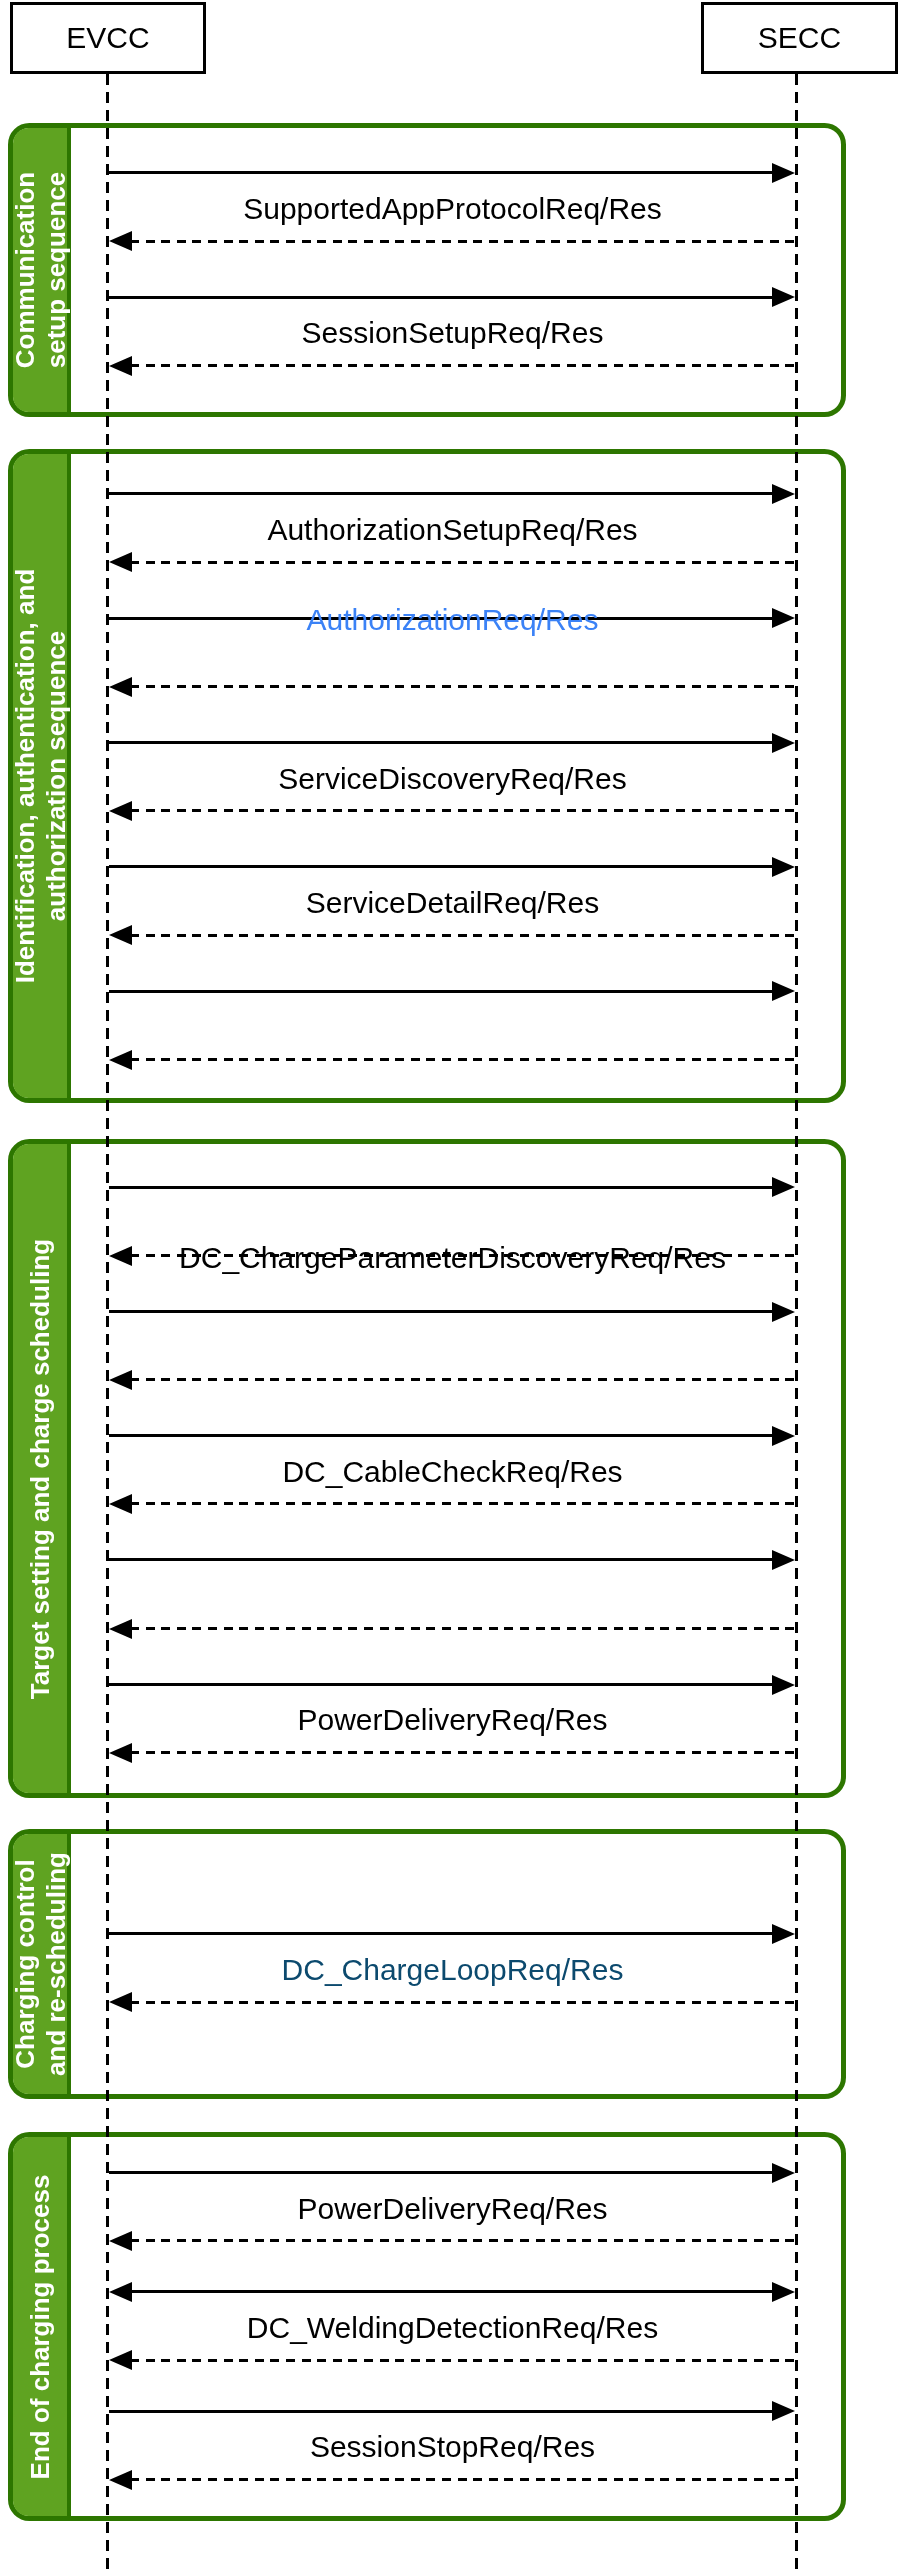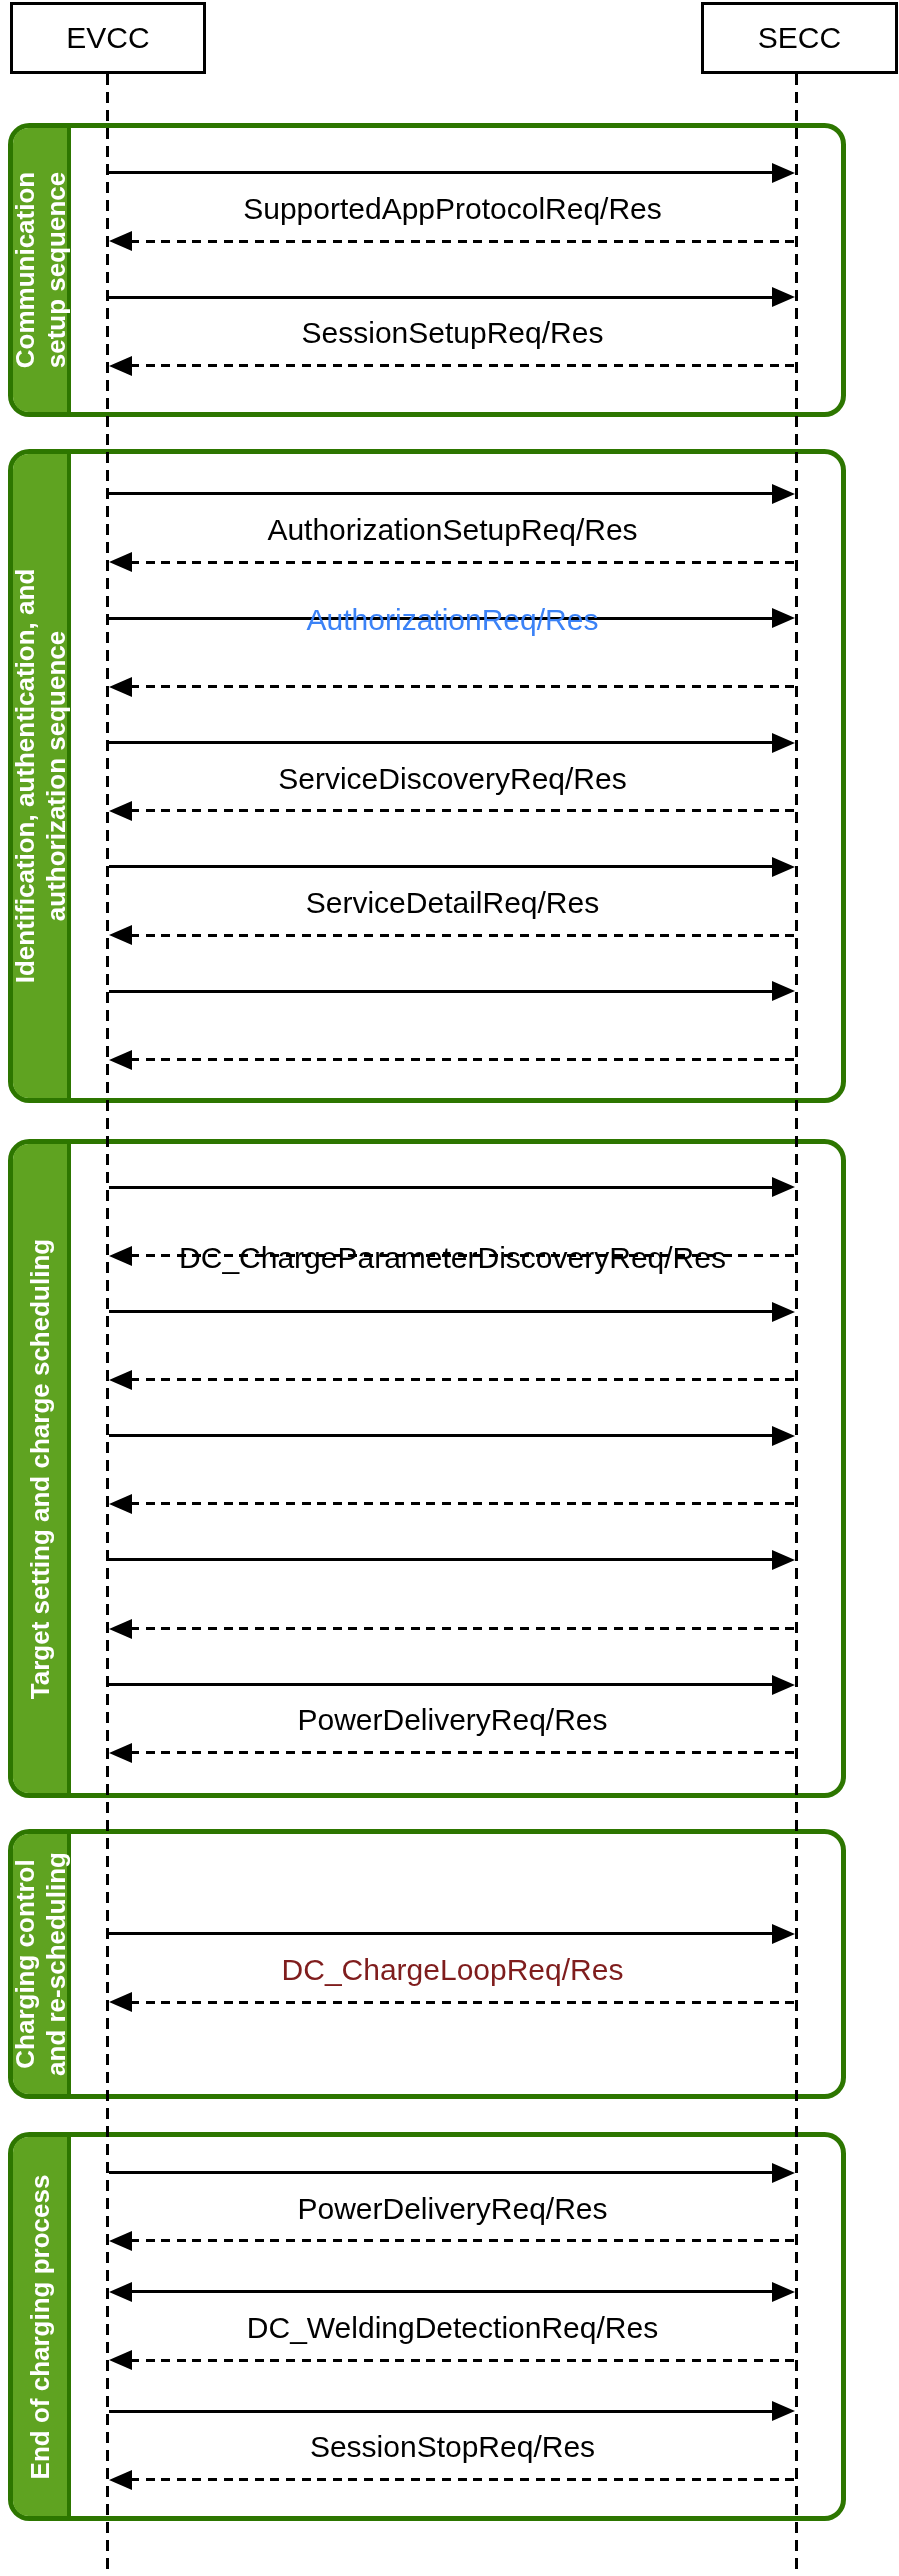--- a/index.html
+++ b/index.html
@@ -165,34 +165,35 @@
     <div class="head head-right" style="left: 772px; top: 1177px; border-left-color: rgb(0, 0, 0);"></div>
     <div class="msg-label" style="left: 109px; top: 1206px; width: 687px; color: rgb(0, 0, 0); margin-top: 35px;">DC_ChargeParameterDiscoveryReq/Res</div>
     <div class="msg-line-dashed" style="left: 130px; top: 1254px; width: 665px;"></div>
     <div class="head head-left" style="left: 109px; top: 1246px; border-right-color: rgb(0, 0, 0);"></div>
     <div class="msg-line-solid" style="left: 109px; top: 1310px; width: 664px; background: rgb(0, 0, 0);"></div>
     <div class="head head-right" style="left: 772px; top: 1302px; border-left-color: rgb(0, 0, 0);"></div>
     <div class="msg-line-dashed" style="left: 130px; top: 1378px; width: 665px;"></div>
     <div class="head head-left" style="left: 109px; top: 1370px; border-right-color: rgb(0, 0, 0);"></div>
     <div class="msg-line-solid" style="left: 109px; top: 1434px; width: 664px; background: rgb(0, 0, 0);"></div>
     <div class="head head-right" style="left: 772px; top: 1426px; border-left-color: rgb(0, 0, 0);"></div>
+    <div class="msg-label" style="left: 109px; top: 1455px; width: 687px; color: rgb(0, 0, 0);">DC_CableCheckReq/Res</div>
     <div class="msg-line-dashed" style="left: 130px; top: 1502px; width: 665px;"></div>
     <div class="head head-left" style="left: 109px; top: 1494px; border-right-color: rgb(0, 0, 0);"></div>
     <div class="msg-line-solid" style="left: 109px; top: 1558px; width: 664px; background: rgb(0, 0, 0);"></div>
     <div class="head head-right" style="left: 772px; top: 1550px; border-left-color: rgb(0, 0, 0);"></div>
     <div class="msg-line-dashed" style="left: 130px; top: 1627px; width: 665px;"></div>
     <div class="head head-left" style="left: 109px; top: 1619px; border-right-color: rgb(0, 0, 0);"></div>
     <div class="msg-line-solid" style="left: 109px; top: 1683px; width: 664px; background: rgb(0, 0, 0);"></div>
     <div class="head head-right" style="left: 772px; top: 1675px; border-left-color: rgb(0, 0, 0);"></div>
     <div class="msg-label" style="left: 109px; top: 1703px; width: 687px; color: rgb(0, 0, 0);">PowerDeliveryReq/Res</div>
     <div class="msg-line-dashed" style="left: 130px; top: 1751px; width: 665px;"></div>
     <div class="head head-left" style="left: 109px; top: 1743px; border-right-color: rgb(0, 0, 0);"></div>
     <div class="msg-line-solid" style="left: 109px; top: 1932px; width: 664px; background: rgb(0, 0, 0);"></div>
     <div class="head head-right" style="left: 772px; top: 1924px; border-left-color: rgb(0, 0, 0);"></div>
-    <div class="msg-label" style="left: 109px; top: 1953px; width: 687px; color: #7f1d1d;">DC_ChargeLoopReq/Res</div>
+    <div class="msg-label" style="left: 109px; top: 1953px; width: 687px; color: #0c4a6e;">DC_ChargeLoopReq/Res</div>
     <div class="msg-line-dashed" style="left: 130px; top: 2001px; width: 665px;"></div>
     <div class="head head-left" style="left: 109px; top: 1992px; border-right-color: rgb(0, 0, 0);"></div>
     <div class="msg-line-solid" style="left: 109px; top: 2171px; width: 664px; background: rgb(0, 0, 0);"></div>
     <div class="head head-right" style="left: 772px; top: 2163px; border-left-color: rgb(0, 0, 0);"></div>
     <div class="msg-label" style="left: 109px; top: 2192px; width: 687px; color: rgb(0, 0, 0);">PowerDeliveryReq/Res</div>
     <div class="msg-line-dashed" style="left: 130px; top: 2239px; width: 665px;"></div>
     <div class="head head-left" style="left: 109px; top: 2231px; border-right-color: rgb(0, 0, 0);"></div>
     <div class="msg-line-solid" style="left: 130px; top: 2290px; width: 642px; background: rgb(0, 0, 0);"></div>
     <div class="head head-right" style="left: 772px; top: 2282px; border-left-color: rgb(0, 0, 0);"></div>
     <div class="head head-left" style="left: 109px; top: 2282px; border-right-color: rgb(0, 0, 0);"></div>

